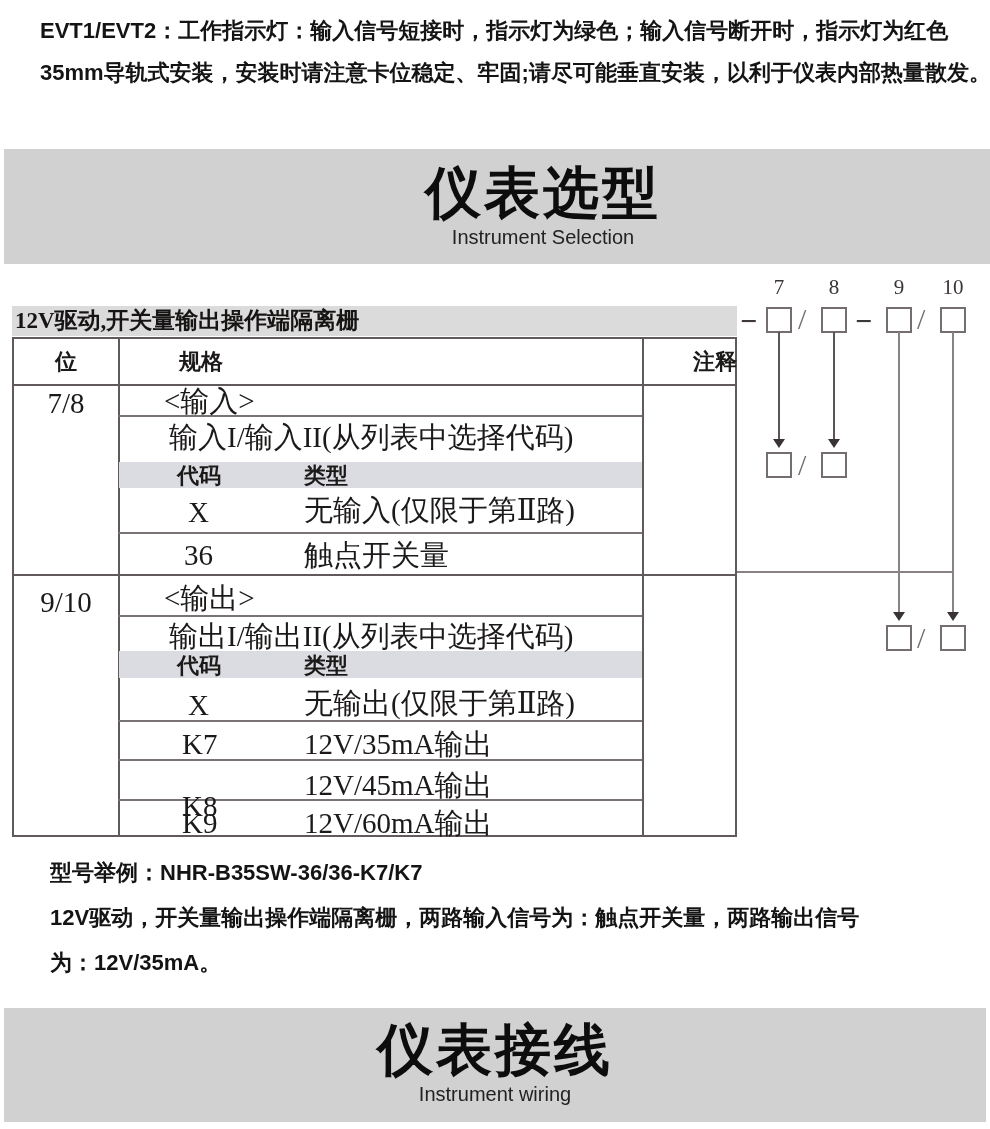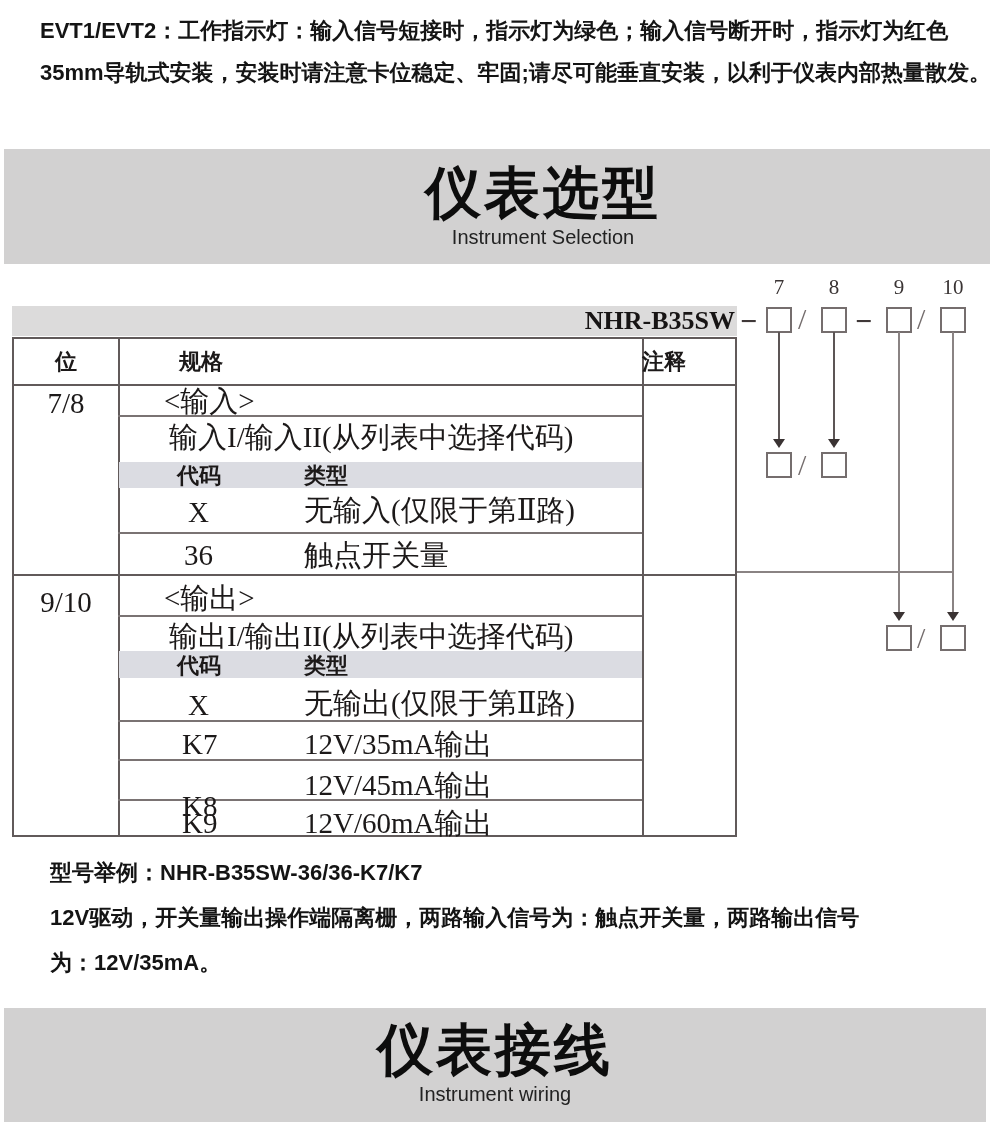--- a/index.html
+++ b/index.html
@@ -54,21 +54,21 @@
     <div class="banner-cn">仪表选型</div>
     <div class="banner-en">Instrument Selection</div>
   </div>
 
   <div class="abs pos-num serif" style="left:764px;top:275px;">7</div>
   <div class="abs pos-num serif" style="left:819px;top:275px;">8</div>
   <div class="abs pos-num serif" style="left:884px;top:275px;">9</div>
   <div class="abs pos-num serif" style="left:938px;top:275px;">10</div>
 
   <div class="abs title-bar serif">
-    <span class="model-prefix serif">NHR-B35SW</span>
+    <span class="product-title serif">12V驱动,开关量输出操作端隔离栅</span>
   </div>
 
   <span class="abs dash-sep serif" style="left:740px;top:306px;">−</span>
   <div class="abs cbox" style="left:766px;top:307px;"></div>
   <span class="abs slash serif" style="left:798px;top:304px;">/</span>
   <div class="abs cbox" style="left:821px;top:307px;"></div>
   <span class="abs dash-sep serif" style="left:855px;top:306px;">−</span>
   <div class="abs cbox" style="left:886px;top:307px;"></div>
   <span class="abs slash serif" style="left:917px;top:304px;">/</span>
   <div class="abs cbox" style="left:940px;top:307px;"></div>
@@ -104,21 +104,21 @@
     <div class="hline-spec" style="top:276px;"></div>
     <div class="hline-spec" style="top:381px;"></div>
     <div class="hline-spec" style="top:420px;"></div>
     <div class="hline-spec" style="top:460px;"></div>
 
     <div class="graybar" style="top:123px;height:26px;"></div>
     <div class="graybar" style="top:312px;height:27px;"></div>
 
     <div class="cell th poscell" style="top:10px;">位</div>
     <div class="cell th" style="left:165px;top:10px;">规格</div>
-    <div class="cell th" style="left:628px;width:95px;text-align:left;top:10px;">注释</div>
+    <div class="cell th" style="left:628px;width:95px;text-align:right;top:10px;">注释</div>
 
     <div class="cell poscell" style="top:51px;">7/8</div>
     <div class="cell" style="left:150px;top:49px;">&lt;输入&gt;</div>
     <div class="cell" style="left:155px;top:85px;">输入I/输入II(从列表中选择代码)</div>
     <div class="cell th" style="left:163px;top:124px;">代码</div>
     <div class="cell th" style="left:290px;top:124px;">类型</div>
     <div class="cell" style="left:174px;top:160px;">X</div>
     <div class="cell" style="left:290px;top:158px;">无输入(仅限于第Ⅱ路)</div>
     <div class="cell" style="left:170px;top:203px;">36</div>
     <div class="cell" style="left:290px;top:203px;">触点开关量</div>

